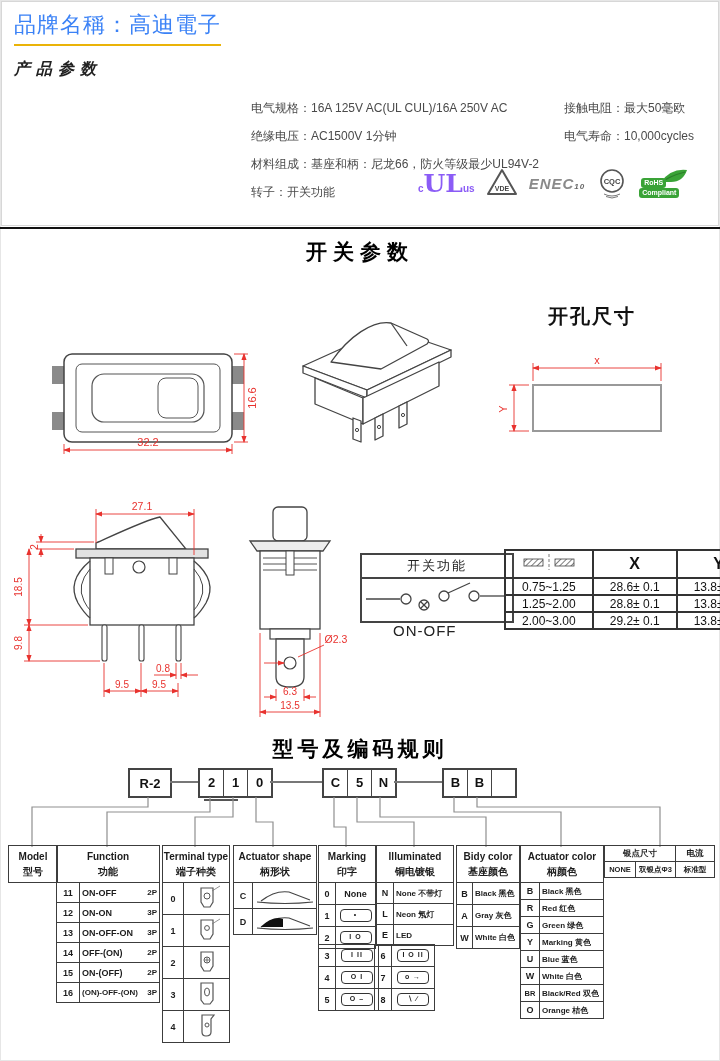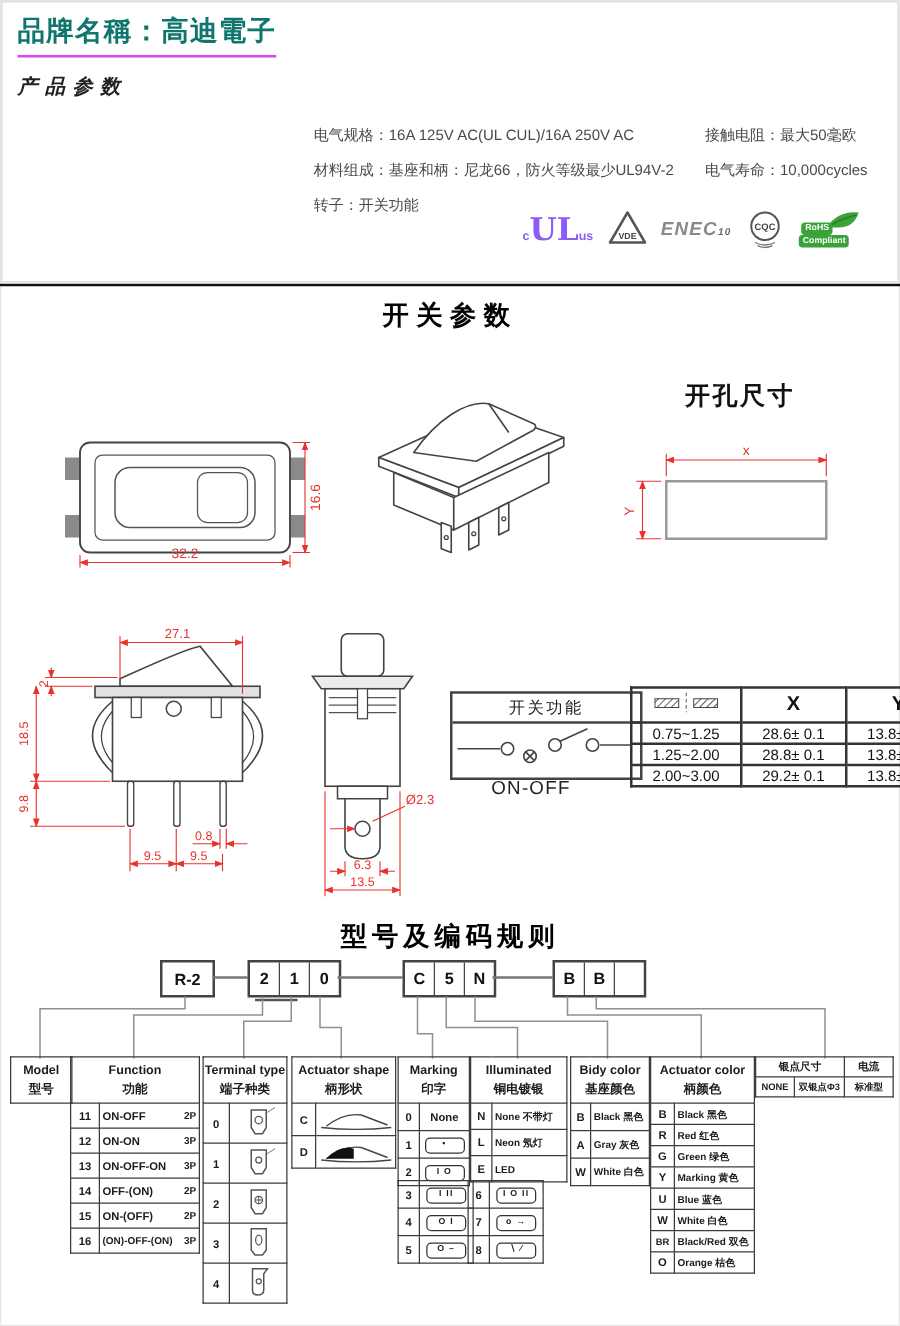--- a/index.html
+++ b/index.html
@@ -3,22 +3,22 @@
 <meta charset="utf-8">
 <style>
   html,body{margin:0;padding:0}
   body{width:720px;height:1061px;position:relative;background:#fff;
        font-family:"Liberation Sans",sans-serif;overflow:hidden;color:#222;
        box-shadow:inset 0 0 0 1px #e6e6e6}
   .abs{position:absolute}
   svg text{font-family:"Liberation Sans",sans-serif}
   
   .top-card{left:1px;top:1px;width:716px;height:223px;border:1px solid #d7d7d7}
-  .brand{left:12px;top:8px;font-size:22px;font-weight:bold;color:#0f766e;
-         letter-spacing:1px;border-bottom:2px solid #d946ef;padding-bottom:4px}
+  .brand{left:12px;top:8px;font-size:22px;font-weight:normal;color:#3b82f6;
+         letter-spacing:1px;border-bottom:2px solid #eab308;padding-bottom:4px}
   .script{left:12px;top:57px;font-family:"DejaVu Serif",serif;font-style:italic;
           font-weight:bold;font-size:16px;letter-spacing:6px;color:#222}
   .speccol{top:92px;font-size:12px;color:#4a4a4a;line-height:28px;white-space:nowrap}
   .c1{left:13px;width:232px}.c2{left:249px;width:316px}.c3{left:562px;width:152px}
   
   .certs{left:416px;top:160px;display:flex;align-items:center;gap:11px;height:42px}
   .ul-mark{font-family:"DejaVu Serif",serif;font-weight:bold;font-size:25px;line-height:1;color:#8b5cf6}
   .ul-mark .sm{font-size:10px;font-family:"Liberation Sans",sans-serif;font-weight:bold}
   .enec{font-style:italic;font-weight:bold;font-size:15px;color:#8a8a8a;letter-spacing:1px}
   .enec .n{font-size:8px;color:#666}
@@ -65,20 +65,21 @@
 </style>
 </head>
 <body>
 
 <div class="abs top-card">
   <div class="abs brand">品牌名稱：高迪電子</div>
   <div class="abs script">产品参数</div>
 
   <div class="abs speccol c2">
     <div>电气规格：16A 125V AC(UL CUL)/16A 250V AC</div>
+    <div>绝缘电压：AC1500V 1分钟</div>
     <div>材料组成：基座和柄：尼龙66，防火等级最少UL94V-2</div>
     <div>转子：开关功能</div>
   </div>
   <div class="abs speccol c3">
     <div>接触电阻：最大50毫欧</div>
     <div>电气寿命：10,000cycles</div>
   </div>
 
   <div class="abs certs">
     <span class="ul-mark"><span class="sm">c</span><span>UL</span><span class="sm">us</span></span>

